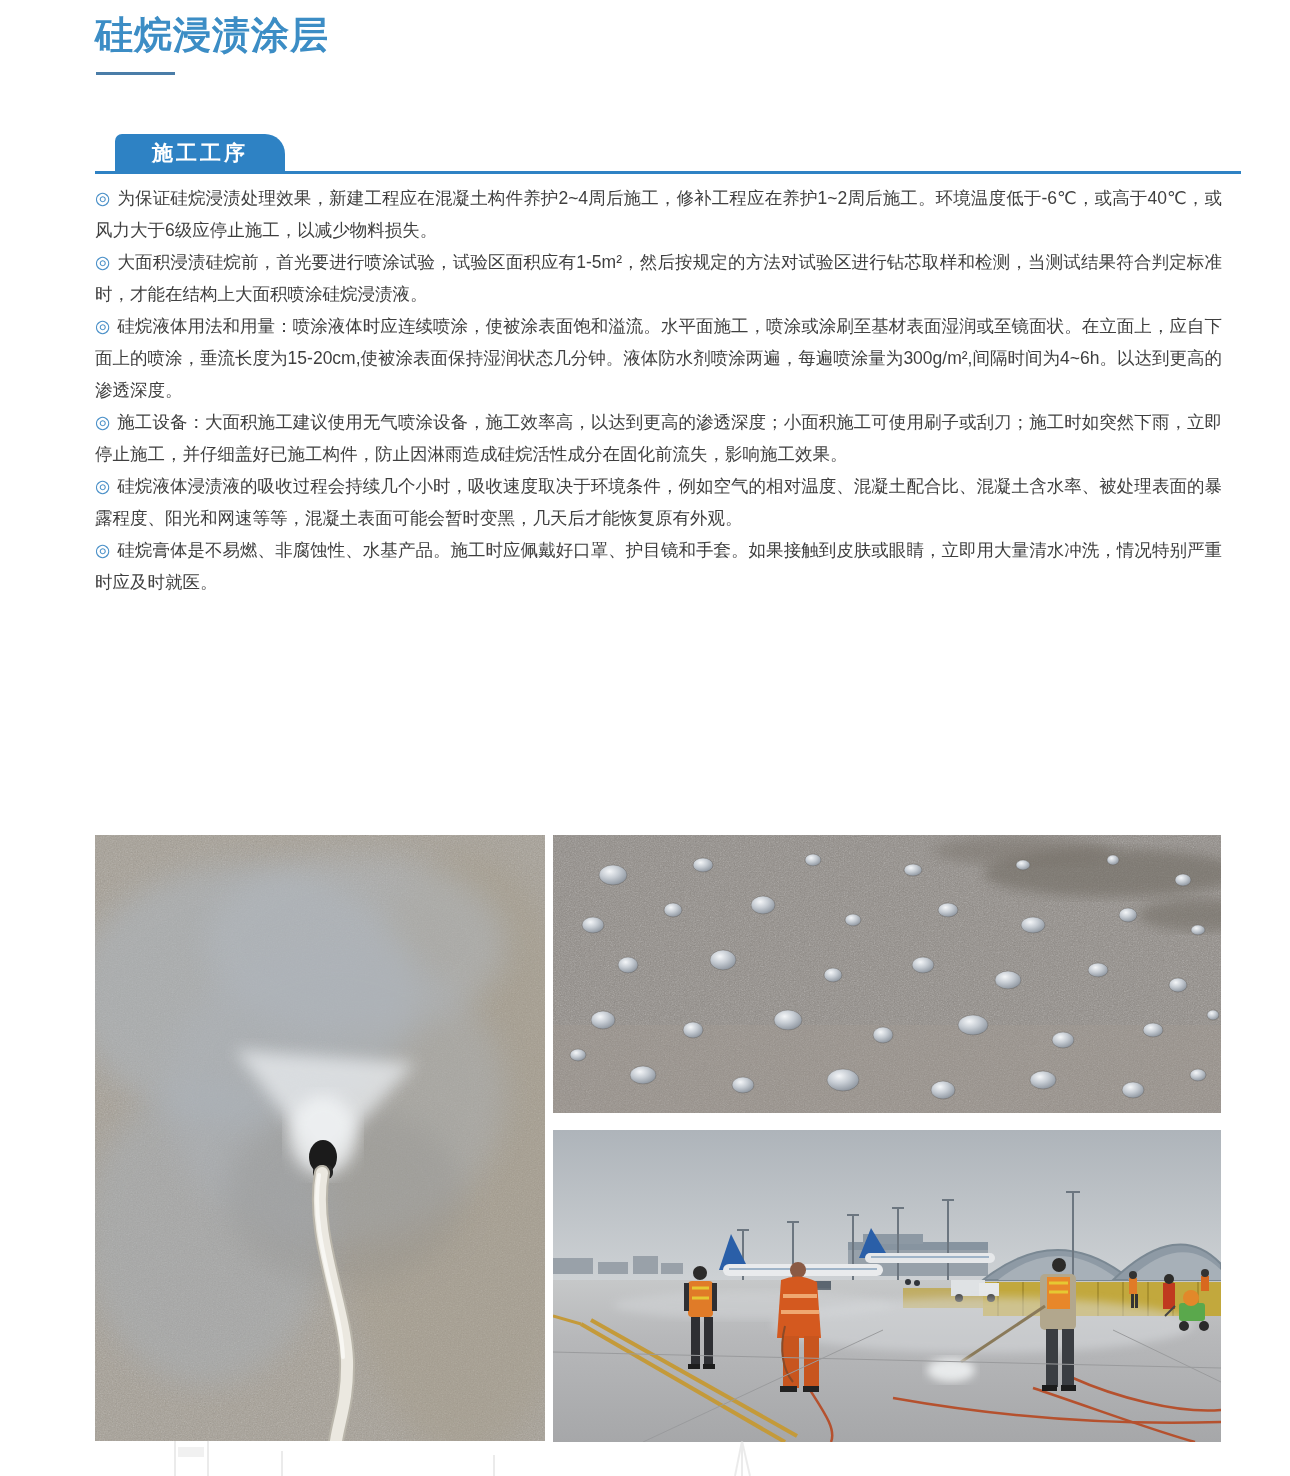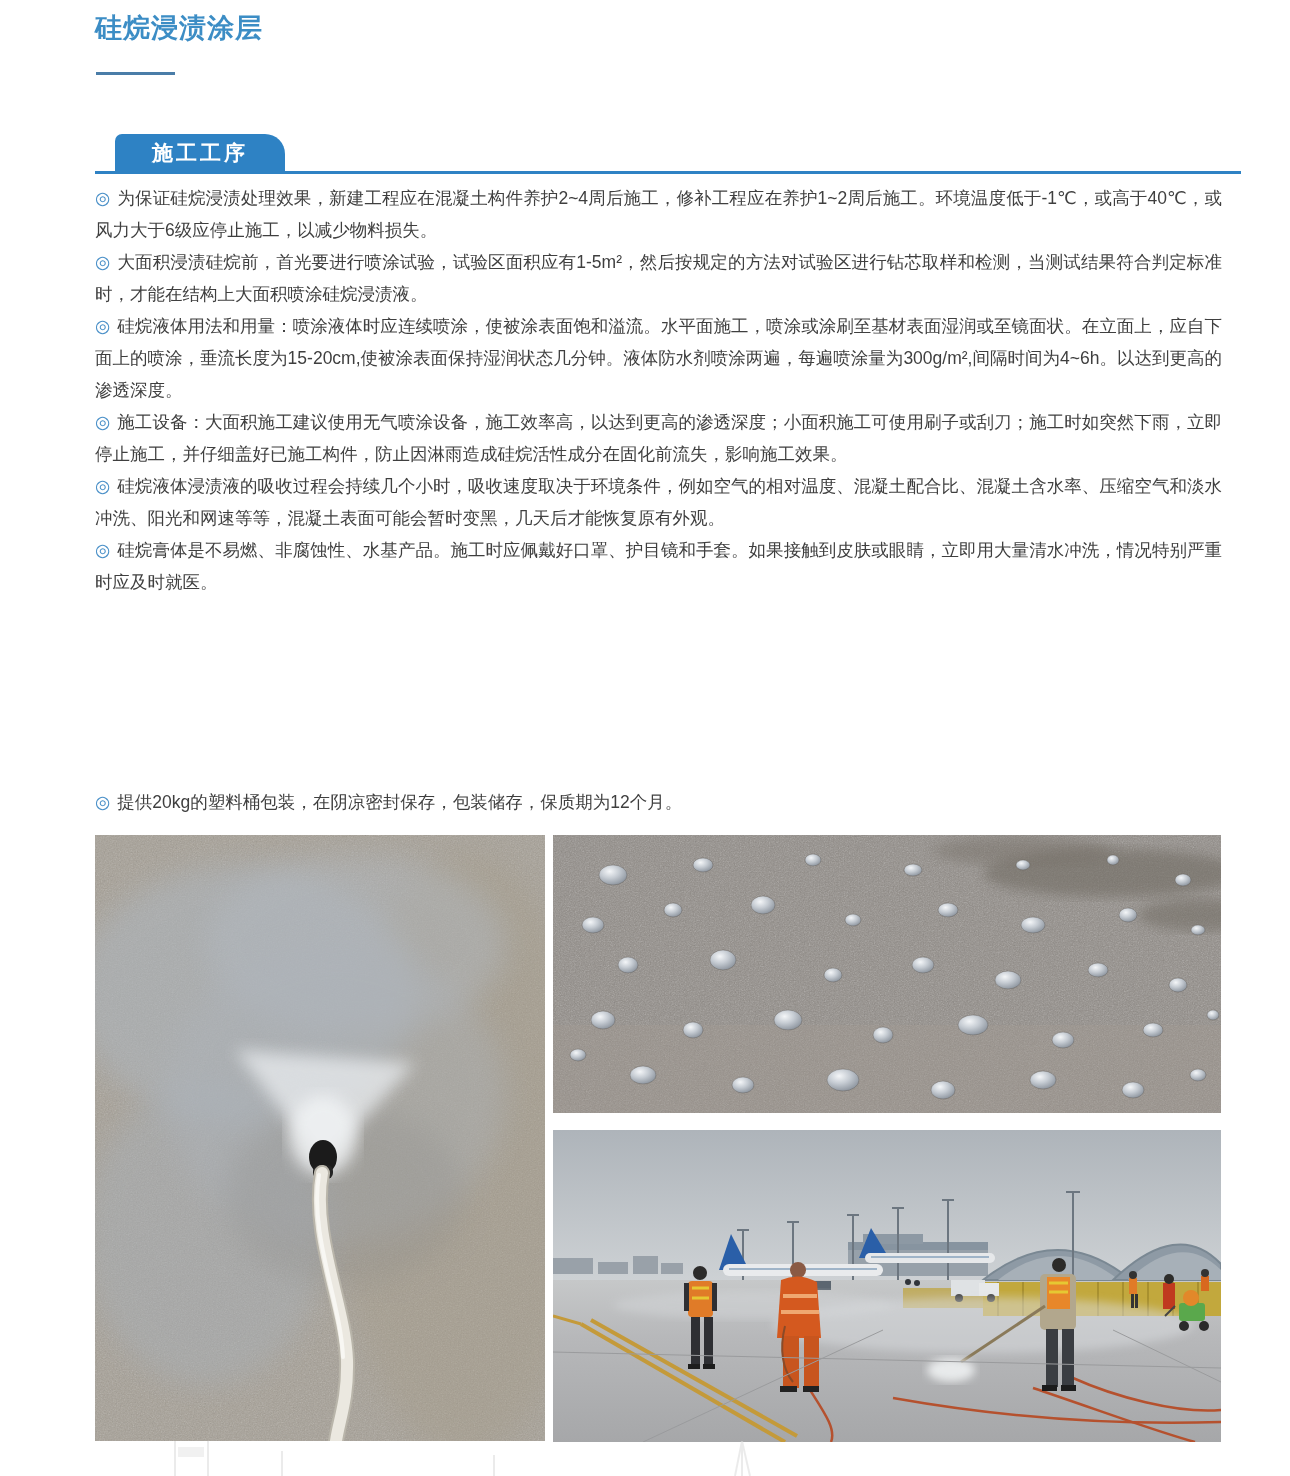--- a/index.html
+++ b/index.html
@@ -1,18 +1,18 @@
 <!DOCTYPE html>
 <html><head>
 <meta charset="utf-8">
 <style>
   html,body{margin:0;padding:0;background:#ffffff;}
   .page{position:relative;width:1290px;height:1476px;background:#ffffff;overflow:hidden;
         font-family:"Liberation Sans","DejaVu Sans",sans-serif;}
-  .title{position:absolute;left:95px;top:10px;margin:0;font-size:27px;font-weight:bold;
+  .title{position:absolute;left:95px;top:10px;margin:0;font-size:38px;font-weight:bold;
          color:#3c8dc5;letter-spacing:1px;}
   .title-rule{position:absolute;left:96px;top:72px;width:79px;height:3px;background:#4a7da8;}
   .section-head{position:absolute;left:95px;width:1126px;border-bottom:3px solid #2e82c4;padding-left:20px;}
   .section-head.s1{top:134px;}
   .section-head.s2{top:735px;}
   .badge{display:inline-block;background:#2e82c4;color:#ffffff;font-weight:bold;font-size:21px;
          line-height:37px;padding:0 37px;border-radius:7px 20px 0 0;letter-spacing:3px;}
   .bullets{position:absolute;left:95px;width:1127px;}
   .bullets.b1{top:182px;}
   .bullets.b2{top:786px;}
@@ -31,32 +31,29 @@
 <div class="page">
 
   <h1 class="title">硅烷浸渍涂层</h1>
   <div class="title-rule"></div>
 
   <div class="section-head s1">
     <span class="badge">施工工序</span>
   </div>
 
   <div class="bullets b1">
-    <p><span class="bsym">◎</span><span>为保证硅烷浸渍处理效果，新建工程应在混凝土构件养护2~4周后施工，修补工程应在养护1~2周后施工。环境温度低于-1℃，或高于40℃，或风力大于6级应停止施工，以减少物料损失。</span></p>
+    <p><span class="bsym">◎</span><span>为保证硅烷浸渍处理效果，新建工程应在混凝土构件养护2~4周后施工，修补工程应在养护1~2周后施工。环境温度低于-6℃，或高于40℃，或风力大于6级应停止施工，以减少物料损失。</span></p>
     <p><span class="bsym">◎</span><span>大面积浸渍硅烷前，首光要进行喷涂试验，试验区面积应有1-5m²，然后按规定的方法对试验区进行钻芯取样和检测，当测试结果符合判定标准时，才能在结构上大面积喷涂硅烷浸渍液。</span></p>
     <p><span class="bsym">◎</span><span>硅烷液体用法和用量：喷涂液体时应连续喷涂，使被涂表面饱和溢流。水平面施工，喷涂或涂刷至基材表面湿润或至镜面状。在立面上，应自下面上的喷涂，垂流长度为15-20cm,使被涂表面保持湿润状态几分钟。液体防水剂喷涂两遍，每遍喷涂量为300g/m²,间隔时间为4~6h。以达到更高的渗透深度。</span></p>
     <p><span class="bsym">◎</span><span>施工设备：大面积施工建议使用无气喷涂设备，施工效率高，以达到更高的渗透深度；小面积施工可使用刷子或刮刀；施工时如突然下雨，立即停止施工，并仔细盖好已施工构件，防止因淋雨造成硅烷活性成分在固化前流失，影响施工效果。</span></p>
-    <p><span class="bsym">◎</span><span>硅烷液体浸渍液的吸收过程会持续几个小时，吸收速度取决于环境条件，例如空气的相对温度、混凝土配合比、混凝土含水率、压缩空气和淡水冲洗、阳光和网速等等，混凝土表面可能会暂时变黑，几天后才能恢复原有外观。</span></p>
+    <p><span class="bsym">◎</span><span>硅烷液体浸渍液的吸收过程会持续几个小时，吸收速度取决于环境条件，例如空气的相对温度、混凝土配合比、混凝土含水率、被处理表面的暴露程度、阳光和网速等等，混凝土表面可能会暂时变黑，几天后才能恢复原有外观。</span></p>
     <p><span class="bsym">◎</span><span>硅烷膏体是不易燃、非腐蚀性、水基产品。施工时应佩戴好口罩、护目镜和手套。如果接触到皮肤或眼睛，立即用大量清水冲洗，情况特别严重时应及时就医。</span></p>
   </div>
 
 
-  <div class="bullets b2">
-    <p><span class="bsym">◎</span><span>提供20kg的塑料桶包装，在阴凉密封保存，包装储存，保质期为12个月。</span></p>
-  </div>
 
   <div class="photo ph-left">
     <svg width="450" height="606" viewBox="0 0 450 606" xmlns="http://www.w3.org/2000/svg">
       <defs>
         <filter id="grainA" x="0" y="0" width="100%" height="100%">
           <feTurbulence type="fractalNoise" baseFrequency="0.75" numOctaves="3" stitchTiles="stitch" result="n"></feTurbulence>
           <feColorMatrix in="n" type="saturate" values="0"></feColorMatrix>
         </filter>
         <filter id="blurA8">
             <feGaussianBlur stdDeviation="8"></feGaussianBlur>

